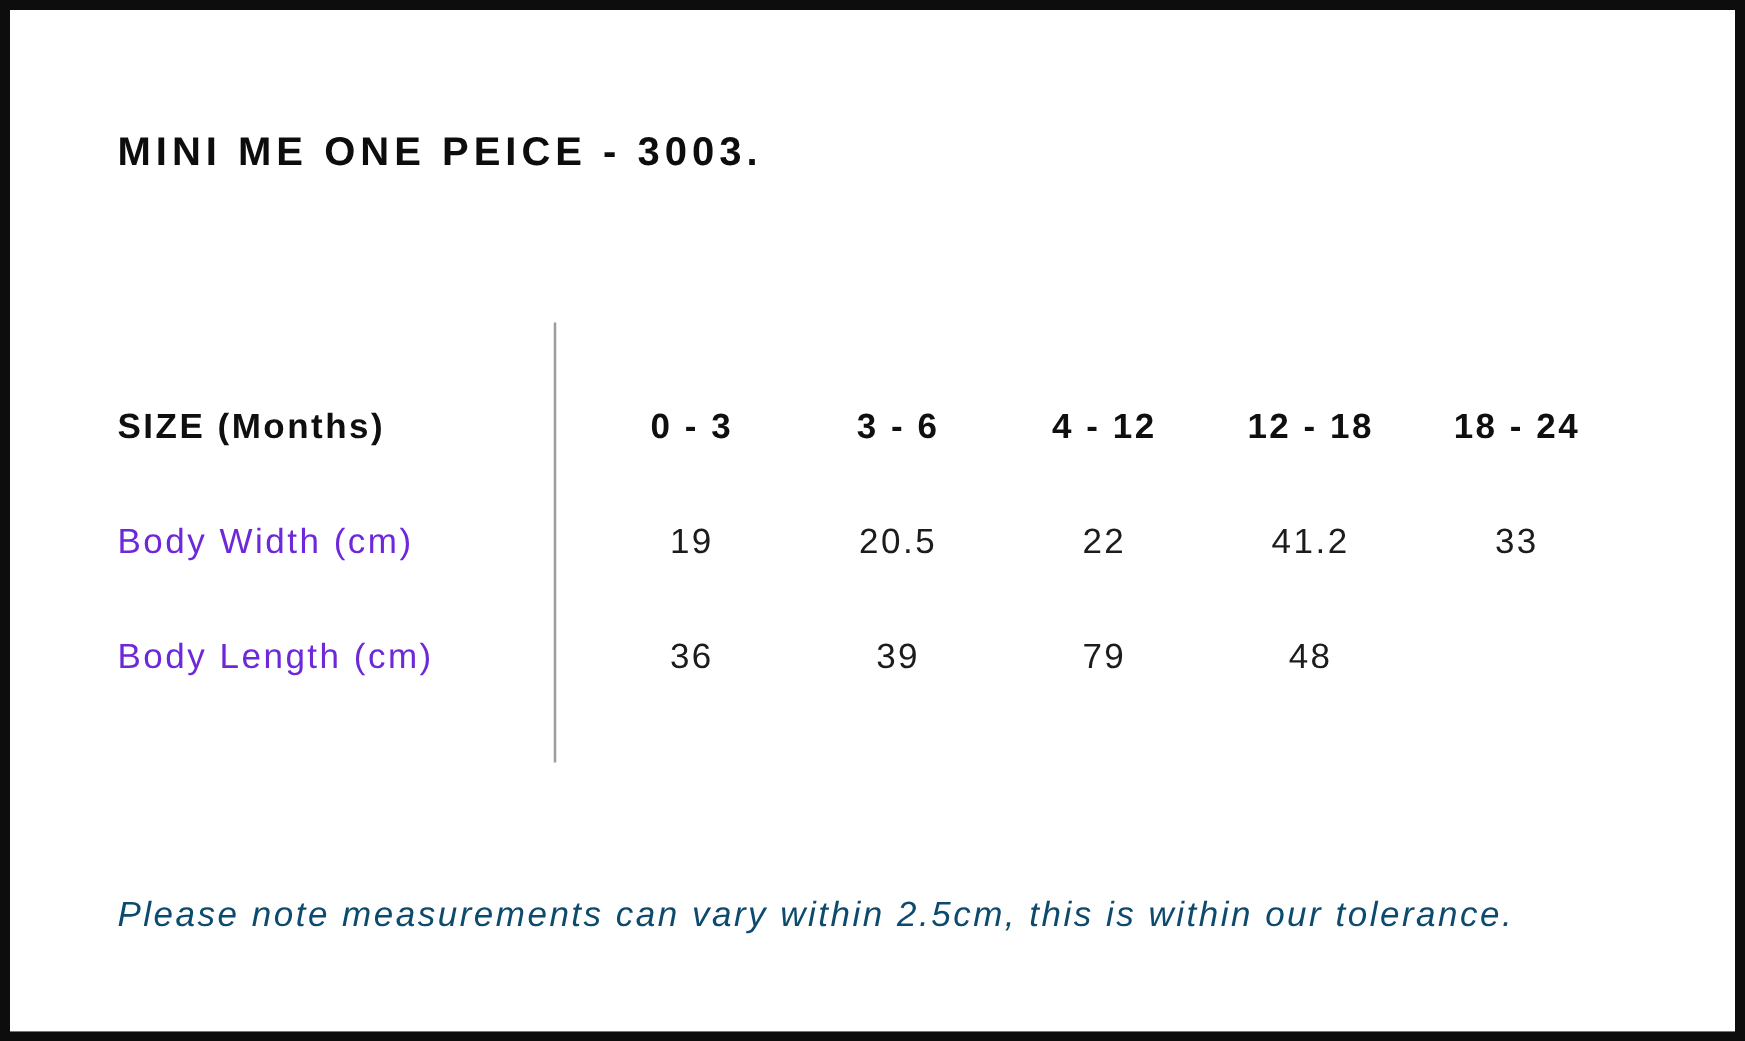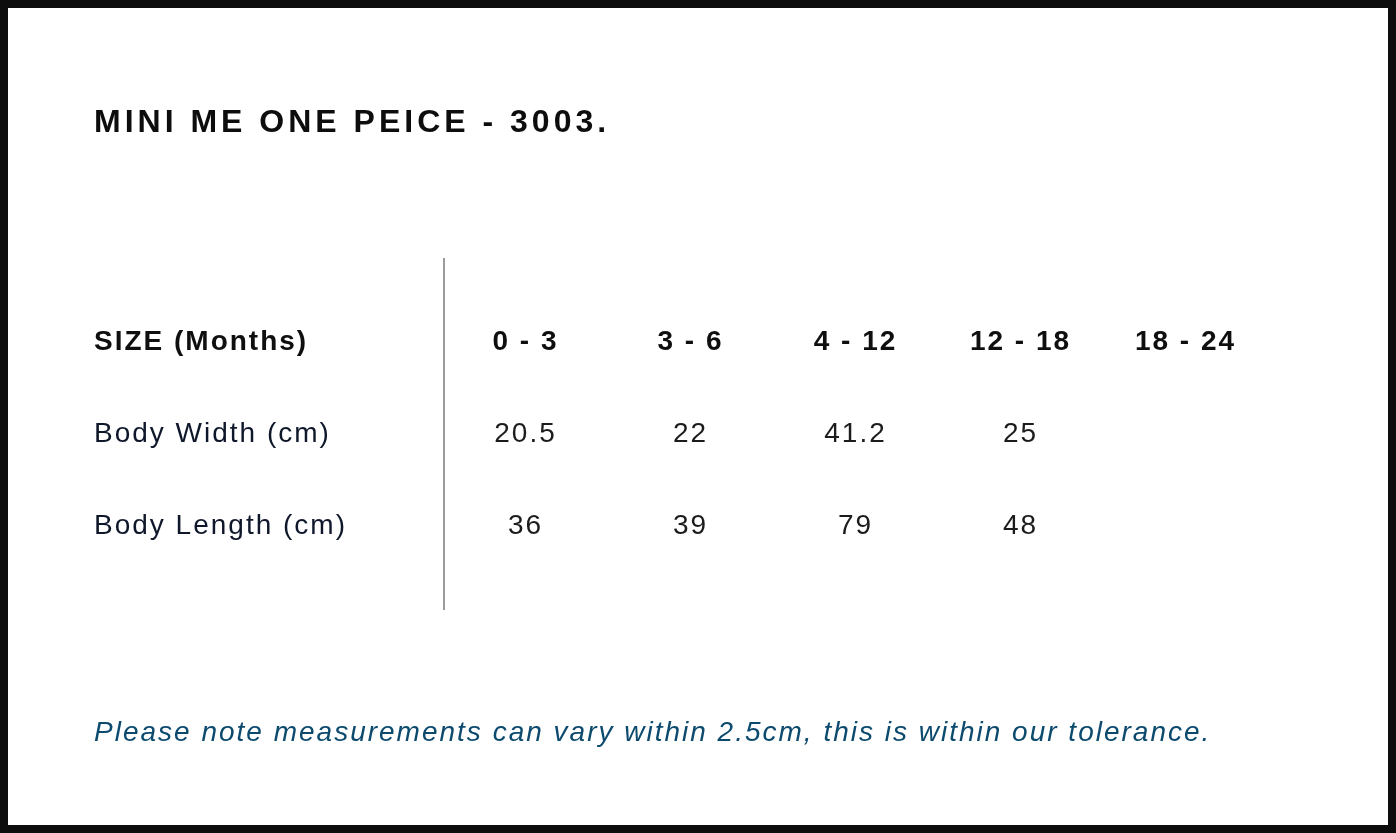--- a/index.html
+++ b/index.html
@@ -46,29 +46,30 @@
   }
   .row {
     display: flex;
     align-items: center;
     height: 92px;
   }
   .label-cell {
     width: 349px;
     font-size: 28px;
     letter-spacing: 2px;
-    color: #0f172a;
+    color: #6d28d9;
     white-space: nowrap;
   }
   .label-cell.header {
     font-weight: bold;
     color: #0f0f0f;
   }
   .data-cells {
     display: flex;
+    padding-left: 28px;
     align-items: flex-end;
   }
   .data-cell {
     width: 165px;
     text-align: center;
     font-size: 28px;
     letter-spacing: 2px;
     color: #1c1c1c;
     white-space: nowrap;
   }
@@ -106,24 +107,25 @@
         <div class="data-cell header">3 - 6</div>
         <div class="data-cell header">4 - 12</div>
         <div class="data-cell header">12 - 18</div>
         <div class="data-cell header">18 - 24</div>
       </div>
     </div>
 
     <div class="row">
       <div class="label-cell">Body Width (cm)</div>
       <div class="data-cells">
+        <div class="data-cell">19</div>
         <div class="data-cell">20.5</div>
         <div class="data-cell">22</div>
         <div class="data-cell">41.2</div>
-        <div class="data-cell">25</div>
+        <div class="data-cell">33</div>
       </div>
     </div>
 
     <div class="row">
       <div class="label-cell">Body Length (cm)</div>
       <div class="data-cells">
         <div class="data-cell">36</div>
         <div class="data-cell">39</div>
         <div class="data-cell">79</div>
         <div class="data-cell">48</div>

